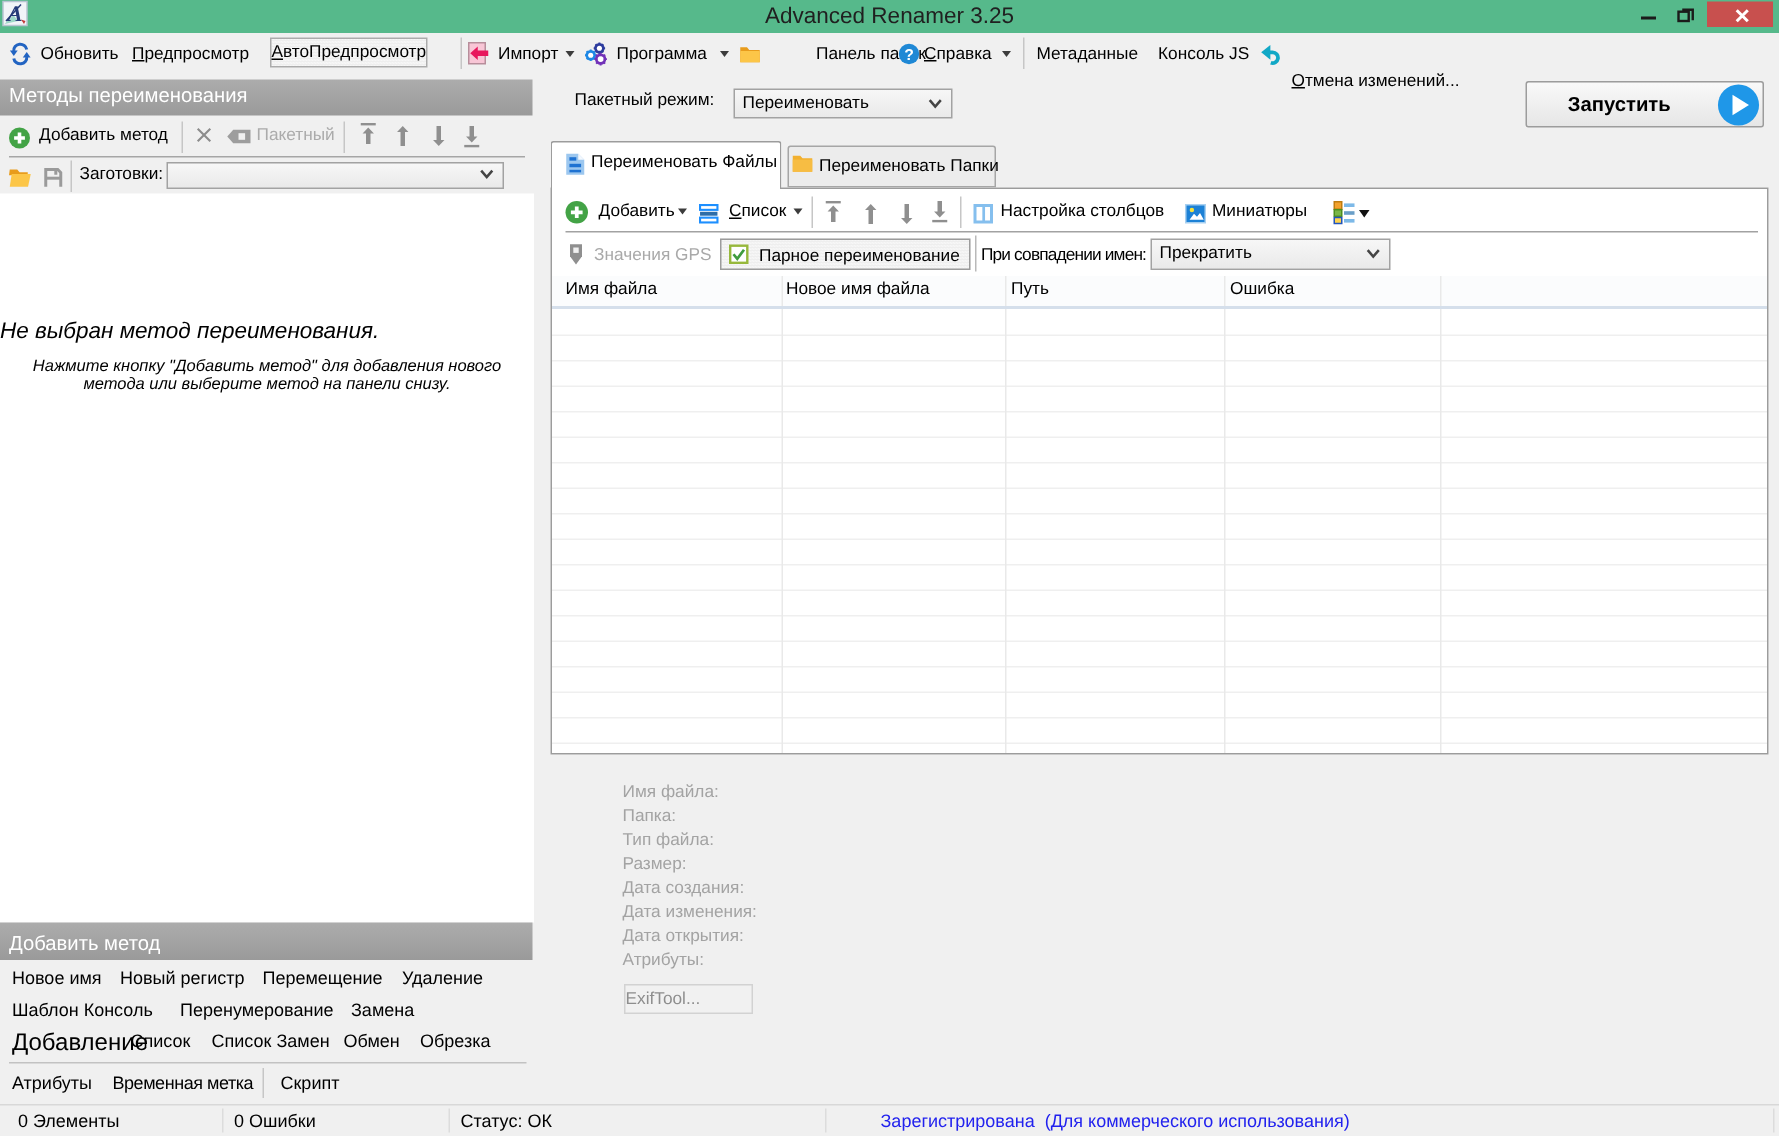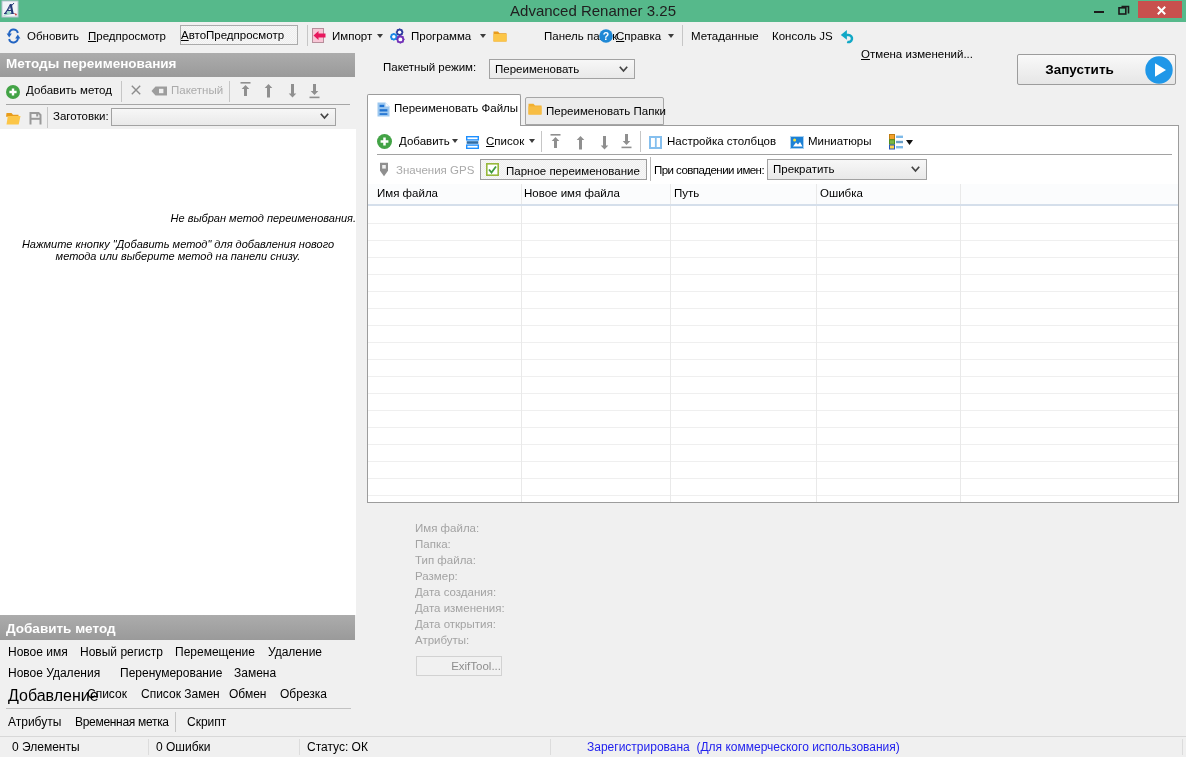--- a/index.html
+++ b/index.html
@@ -1,19 +1,19 @@
 <!DOCTYPE html>
 <html><head><meta charset="utf-8"><style>
 *{margin:0;padding:0;box-sizing:border-box}
 html,body{width:1186px;height:757px;overflow:hidden}
 body{position:relative;font-family:"Liberation Sans",sans-serif;font-size:11.5px;background:#f0f0f0;color:#000}
 .a{position:absolute;white-space:nowrap}
 .vs{position:absolute;width:1px;background:#c6c6c6}
 .gr{color:#ababab}
-.hd{position:absolute;left:0;width:355px;background:linear-gradient(#acacac,#9a9a9a);color:#fff;font-weight:bold;font-size:13.5px;padding-left:6px}
+.hd{position:absolute;left:0;width:355px;background:linear-gradient(#acacac,#9a9a9a);color:#fff;font-weight:normal;font-size:13.5px;padding-left:6px}
 .combo{position:absolute;border:1px solid #a2a2a2;background:linear-gradient(#f7f7f7,#e9e9e9)}
 .car{position:absolute;width:0;height:0;border-left:3.5px solid transparent;border-right:3.5px solid transparent;border-top:4px solid #3c3c3c}
 svg{position:absolute;overflow:visible}
 </style></head>
 <body>
 
 <div class="a" id="titlebar" style="left:0;top:0;width:1186px;height:22px;background:#56b98b"></div>
 <div class="a" style="left:0;top:0;width:1186px;height:21px;text-align:center;font-size:15px;color:#202020;line-height:21px">Advanced Renamer 3.25</div>
 <svg style="left:2px;top:1px" width="17" height="17" viewBox="0 0 17 17">
  <rect x="0" y="0" width="16" height="16" fill="#f2f4f8" stroke="#b9c4d2" stroke-width="1"></rect>
@@ -33,21 +33,21 @@
 </svg>
 
 <svg style="left:6px;top:28px" width="15" height="16" viewBox="0 0 15 16">
  <path d="M3.2,6 A4.3,4 0 0 1 11.8,5" fill="none" stroke="#2264c2" stroke-width="2"></path>
  <path d="M0.6,5.6 h5.2 l-2.6,3.8 z" fill="#2264c2"></path>
  <path d="M11.8,10 A4.3,4 0 0 1 3.2,11" fill="none" stroke="#2264c2" stroke-width="2"></path>
  <path d="M9.2,10.4 h5.2 l-2.6,-3.8 z" fill="#2264c2"></path>
 </svg>
 <div class="a" style="left:27px;top:30px">Обновить</div>
 <div class="a" style="left:88px;top:30px"><u>П</u>редпросмотр</div>
-<div class="a" style="left:180px;top:25px;width:118px;height:20px;border:1px solid #ababab;background-color:#f3f3f3;background-image:repeating-conic-gradient(#f7f7f7 0 25%,#eeeeee 0 50%);background-size:2px 2px;text-align:left;line-height:18px"><u>А</u>втоПредпросмотр</div>
+<div class="a" style="left:180px;top:25px;width:105px;height:20px;border:1px solid #ababab;background-color:#f3f3f3;background-image:repeating-conic-gradient(#f7f7f7 0 25%,#eeeeee 0 50%);background-size:2px 2px;text-align:left;line-height:18px"><u>А</u>втоПредпросмотр</div>
 <div class="vs" style="left:307px;top:25px;height:21px"></div>
 <svg style="left:312px;top:28px" width="14" height="16" viewBox="0 0 14 16">
  <rect x="0.5" y="0.5" width="11" height="14" fill="#f8c6d6" stroke="#b78e9b" stroke-width="1"></rect>
  <path d="M1.5,7.5 l5,-4.5 v2.6 h7 v3.8 h-7 v2.6 z" fill="#e8175d"></path>
 </svg>
 <div class="a" style="left:332px;top:30px">Импорт</div>
 <div class="car" style="left:377px;top:34px"></div>
 <svg style="left:390px;top:28px" width="16" height="16" viewBox="0 0 16 16">
  <g stroke="#2d3c9e" fill="none" stroke-width="1.8">
       <circle cx="9.6" cy="4.2" r="2.6"></circle>
@@ -127,28 +127,28 @@
  <path d="M1.5,6.8 h10" stroke="#9a9a9a" stroke-width="2"></path>
  <rect x="7.2" y="1.5" width="2" height="3" fill="#9a9a9a"></rect>
 </svg>
 <div class="vs" style="left:47px;top:107px;height:21px"></div>
 <div class="a" style="left:53px;top:110px">Заготовки:</div>
 <div class="combo" style="left:111px;top:108px;width:225px;height:18px"></div>
 <svg style="left:320px;top:113px" width="9" height="7" viewBox="0 0 9 7">
  <path d="M0.8,0.8 L4.5,5 L8.2,0.8" fill="none" stroke="#444" stroke-width="1.7"></path>
 </svg>
 <div class="a" style="left:0px;top:129px;width:356px;height:486px;background:#fff"></div>
-<div class="a" style="left:0;top:212px;width:356px;text-align:right;font-style:italic;font-size:11px">Не выбран метод переименования.</div>
+<div class="a" style="left:0;top:212px;width:356px;text-align:left;font-style:italic;font-size:15px">Не выбран метод переименования.</div>
 <div class="a" style="left:0;top:238px;width:356px;text-align:center;font-style:italic;font-size:11px">Нажмите кнопку "Добавить метод" для добавления нового<br>метода или выберите метод на панели снизу.</div>
 <div class="hd" style="top:615px;height:25px;line-height:27px">Добавить метод</div>
 <div class="a" style="left:8px;top:645px;font-size:12px">Новое имя</div>
 <div class="a" style="left:80px;top:645px;font-size:12px">Новый регистр</div>
 <div class="a" style="left:175px;top:645px;font-size:12px">Перемещение</div>
 <div class="a" style="left:268px;top:645px;font-size:12px">Удаление</div>
-<div class="a" style="left:8px;top:666px;font-size:12px">Новое Удаления</div>
+<div class="a" style="left:8px;top:666px;font-size:12px">Шаблон Консоль</div>
 <div class="a" style="left:120px;top:666px;font-size:12px">Перенумерование</div>
 <div class="a" style="left:234px;top:666px;font-size:12px">Замена</div>
 <div class="a" style="left:8px;top:687px;font-size:16px">Добавление</div>
 <div class="a" style="left:87px;top:687px;font-size:12px">Список</div>
 <div class="a" style="left:141px;top:687px;font-size:12px">Список Замен</div>
 <div class="a" style="left:229px;top:687px;font-size:12px">Обмен</div>
 <div class="a" style="left:280px;top:687px;font-size:12px">Обрезка</div>
 <div class="a" style="left:6px;top:708px;width:345px;height:1px;background:#c2c2c2"></div>
 <div class="a" style="left:8px;top:715px;font-size:12px">Атрибуты</div>
 <div class="a" style="left:75px;top:715px;font-size:12px;letter-spacing:-0.3px">Временная метка</div>
@@ -289,13 +289,13 @@
     <div style="position:absolute;left:448px;top:0;width:1px;height:318px;background:#e9e9e9"></div>
     <div style="position:absolute;left:592px;top:0;width:1px;height:318px;background:#e9e9e9"></div>
   </div>
 <div class="a" style="left:368px;top:204px;width:810px;height:2px;background:#d5dfeb"></div>
 <div class="a" style="left:377px;top:187px">Имя файла</div>
 <div class="a" style="left:524px;top:187px">Новое имя файла</div>
 <div class="a" style="left:674px;top:187px">Путь</div>
 <div class="a" style="left:820px;top:187px">Ошибка</div>
 
 <div class="a" style="left:415px;top:520px;line-height:16px;color:#a3a3a3">Имя файла:<br>Папка:<br>Тип файла:<br>Размер:<br>Дата создания:<br>Дата изменения:<br>Дата открытия:<br>Атрибуты:</div>
-<div class="a" style="left:416px;top:656px;width:86px;height:20px;border:1px solid #d2d2d2;background:#f1f1f1;color:#8e8e8e;text-align:right;line-height:18px">ExifTool...</div>
+<div class="a" style="left:416px;top:656px;width:86px;height:20px;border:1px solid #d2d2d2;background:#f1f1f1;color:#8e8e8e;text-align:left;line-height:18px">ExifTool...</div>
 
 </body></html>

